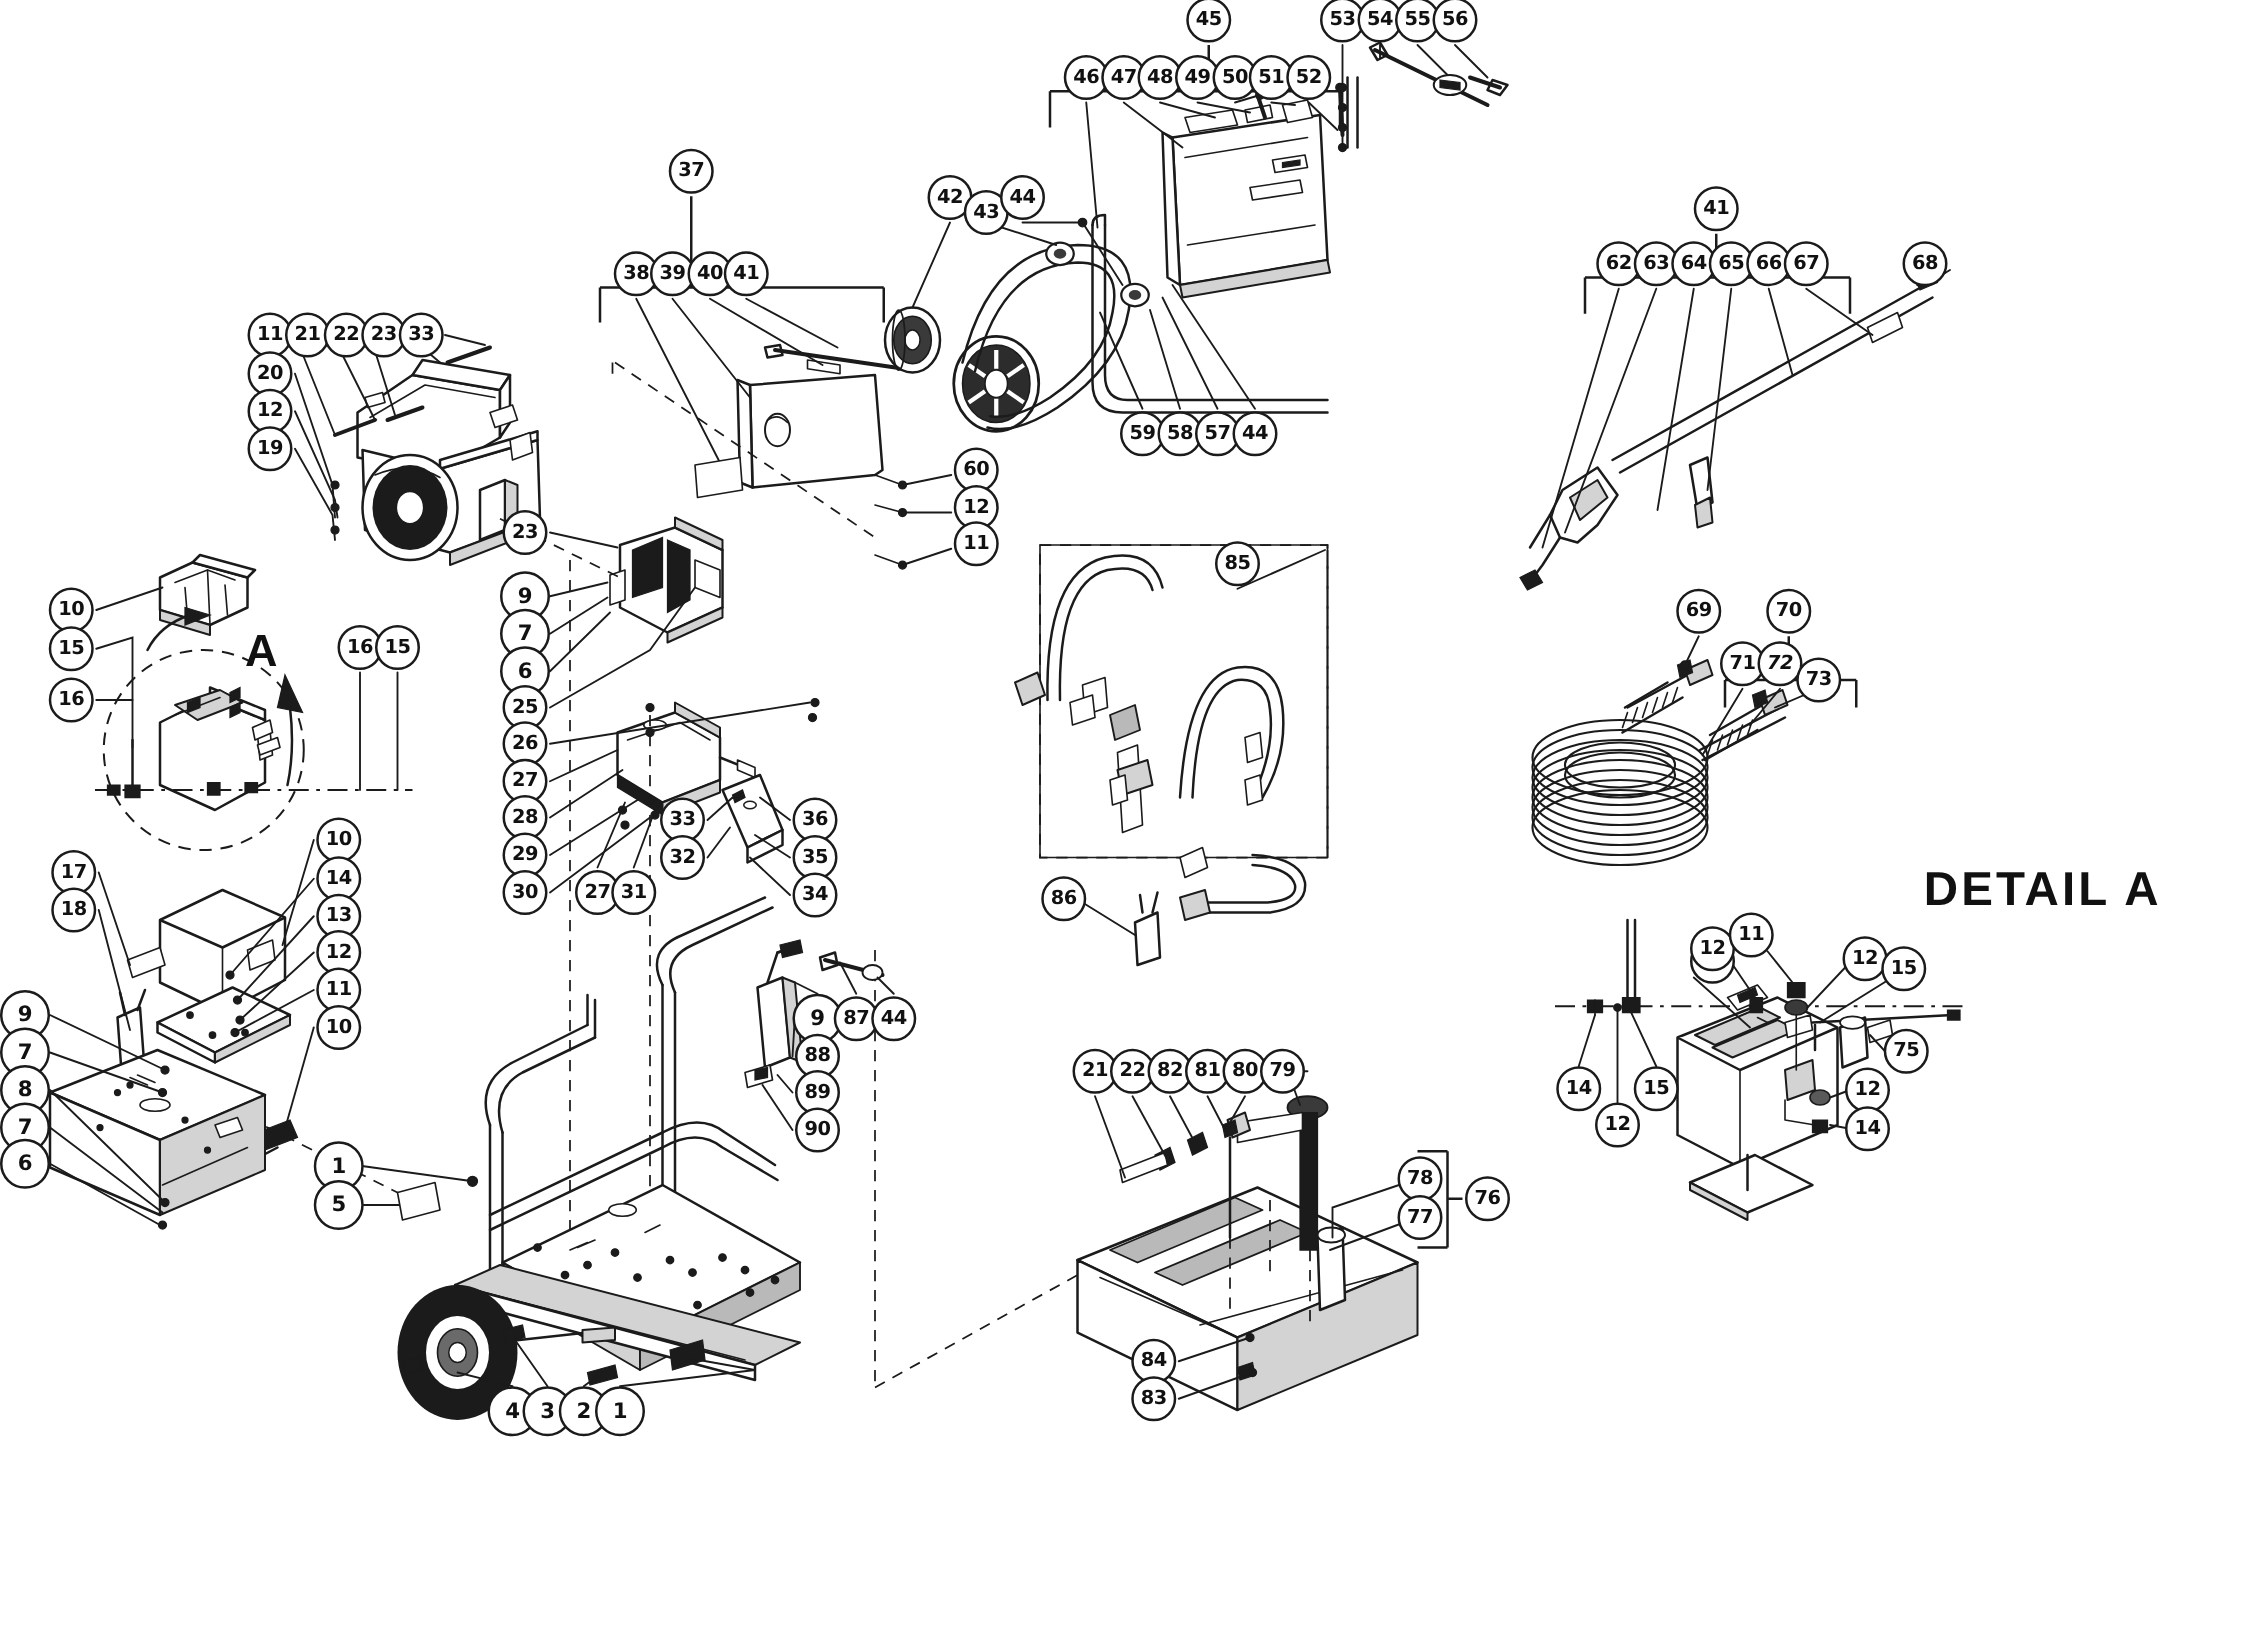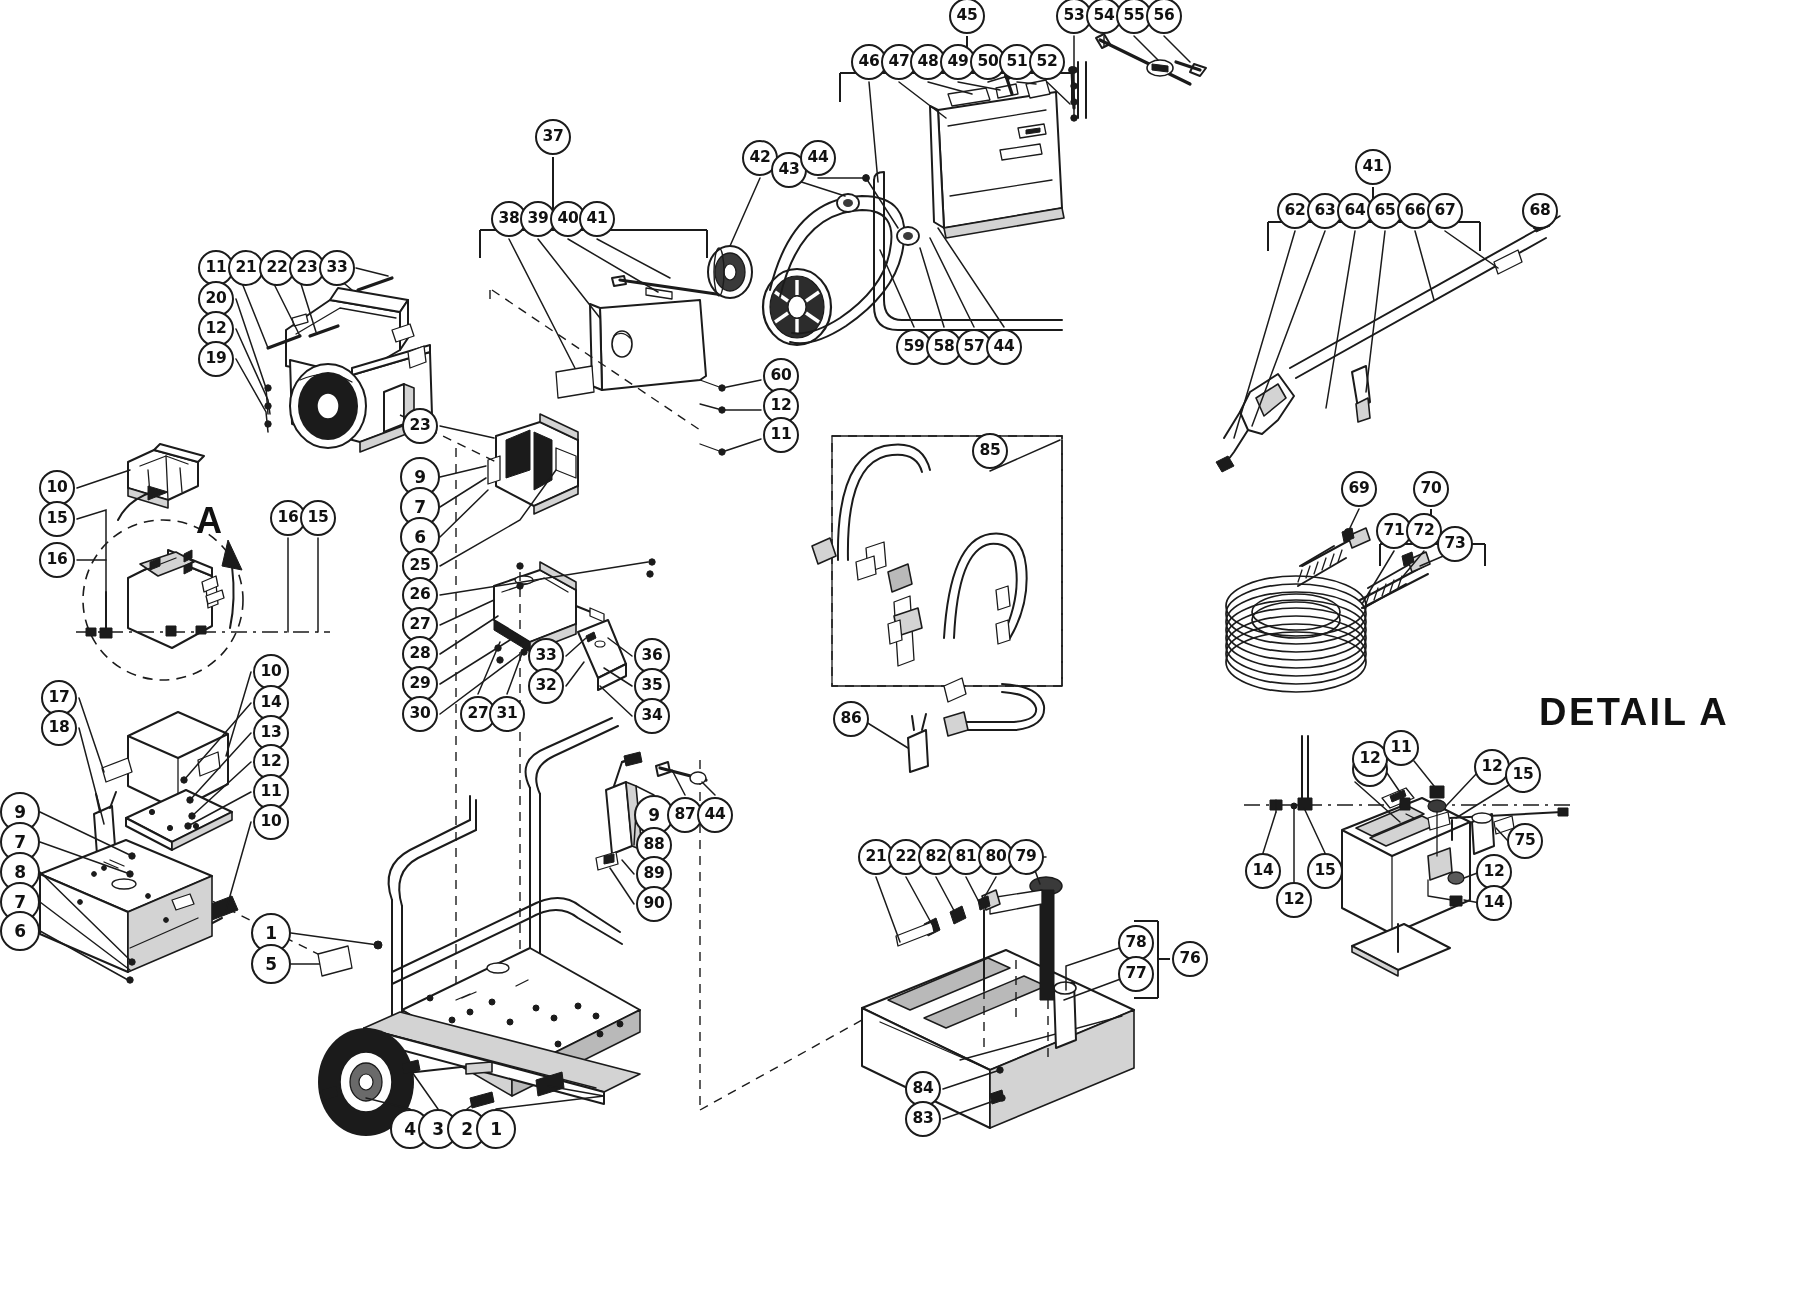--- a/index.html
+++ b/index.html
@@ -874,21 +874,21 @@
       <div class="balloon sm" style="left: 996px; top: 857px;">80</div>
       <div class="balloon sm" style="left: 1026px; top: 857px;">79</div>
       <div class="balloon sm" style="left: 1136px; top: 943px;">78</div>
       <div class="balloon sm" style="left: 1136px; top: 974px;">77</div>
       <div class="balloon sm" style="left: 1190px; top: 959px;">76</div>
       <div class="balloon sm" style="left: 923px; top: 1089px;">84</div>
       <div class="balloon sm" style="left: 923px; top: 1119px;">83</div>
       <div class="balloon sm" style="left: 1359px; top: 489px;">69</div>
       <div class="balloon sm" style="left: 1431px; top: 489px;">70</div>
       <div class="balloon sm" style="left: 1394px; top: 531px;">71</div>
-      <div class="balloon sm" style="left: 1424px; top: 531px;">72</div>
+      <div class="balloon sm" style="left: 1424px; top: 531px; font-style: italic;">72</div>
       <div class="balloon sm" style="left: 1455px; top: 544px;">73</div>
       <div class="balloon sm" style="left: 1340px; top: 769px; margin-left: 12px;">74</div>
       <div class="balloon sm" style="left: 1370px; top: 759px;">12</div>
       <div class="balloon sm" style="left: 1401px; top: 748px;">11</div>
       <div class="balloon sm" style="left: 1492px; top: 767px;">12</div>
       <div class="balloon sm" style="left: 1523px; top: 775px;">15</div>
       <div class="balloon sm" style="left: 1525px; top: 841px;">75</div>
       <div class="balloon sm" style="left: 1494px; top: 872px;">12</div>
       <div class="balloon sm" style="left: 1494px; top: 903px;">14</div>
       <div class="balloon sm" style="left: 1263px; top: 871px;">14</div>

